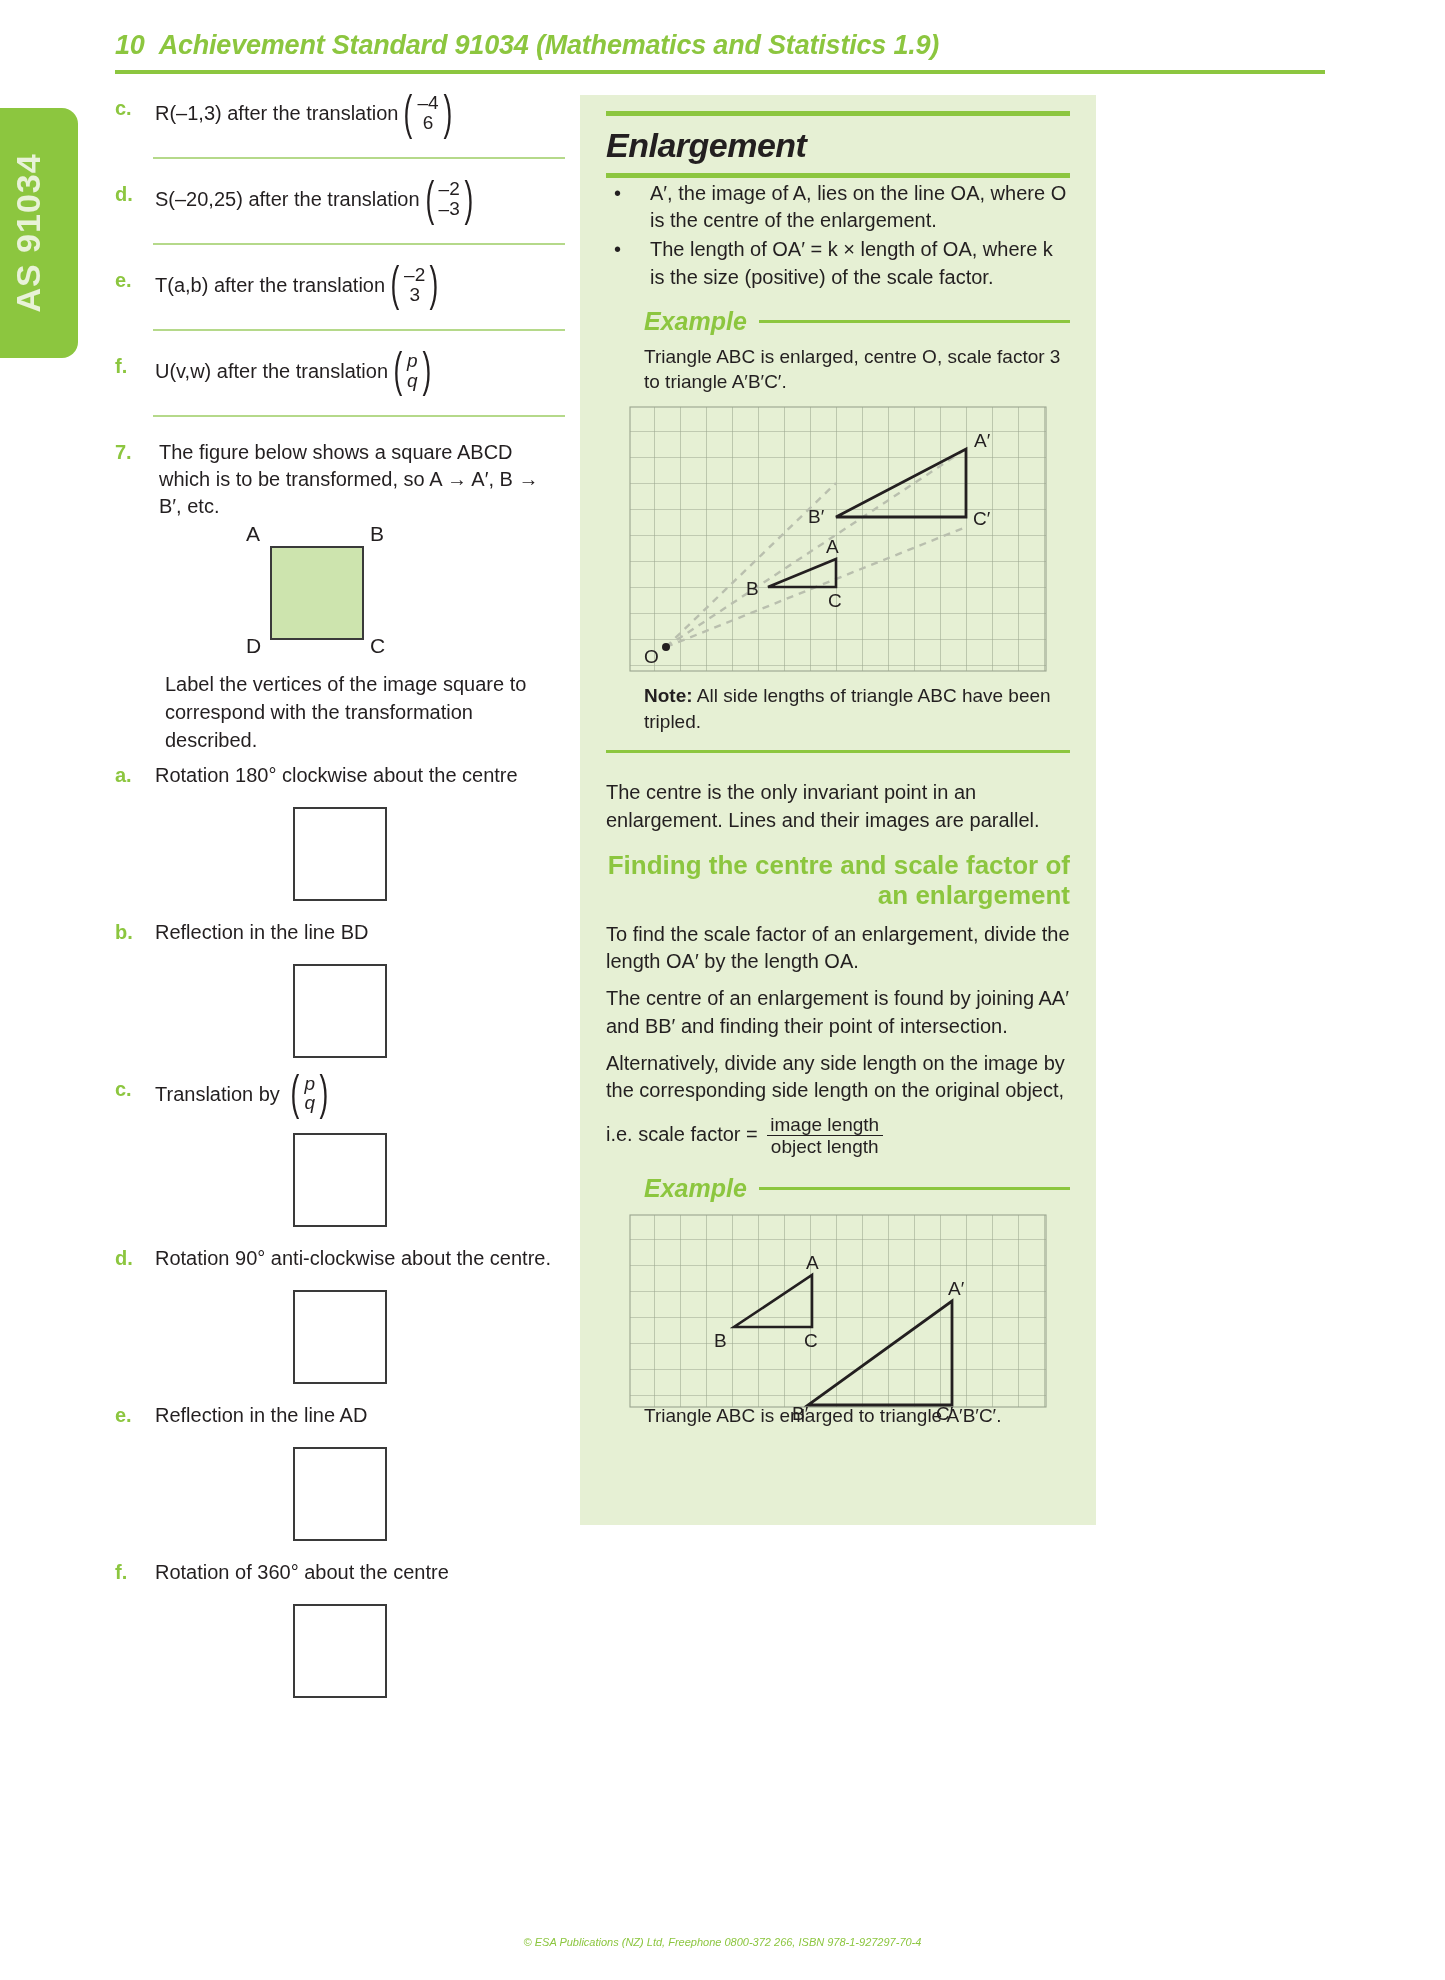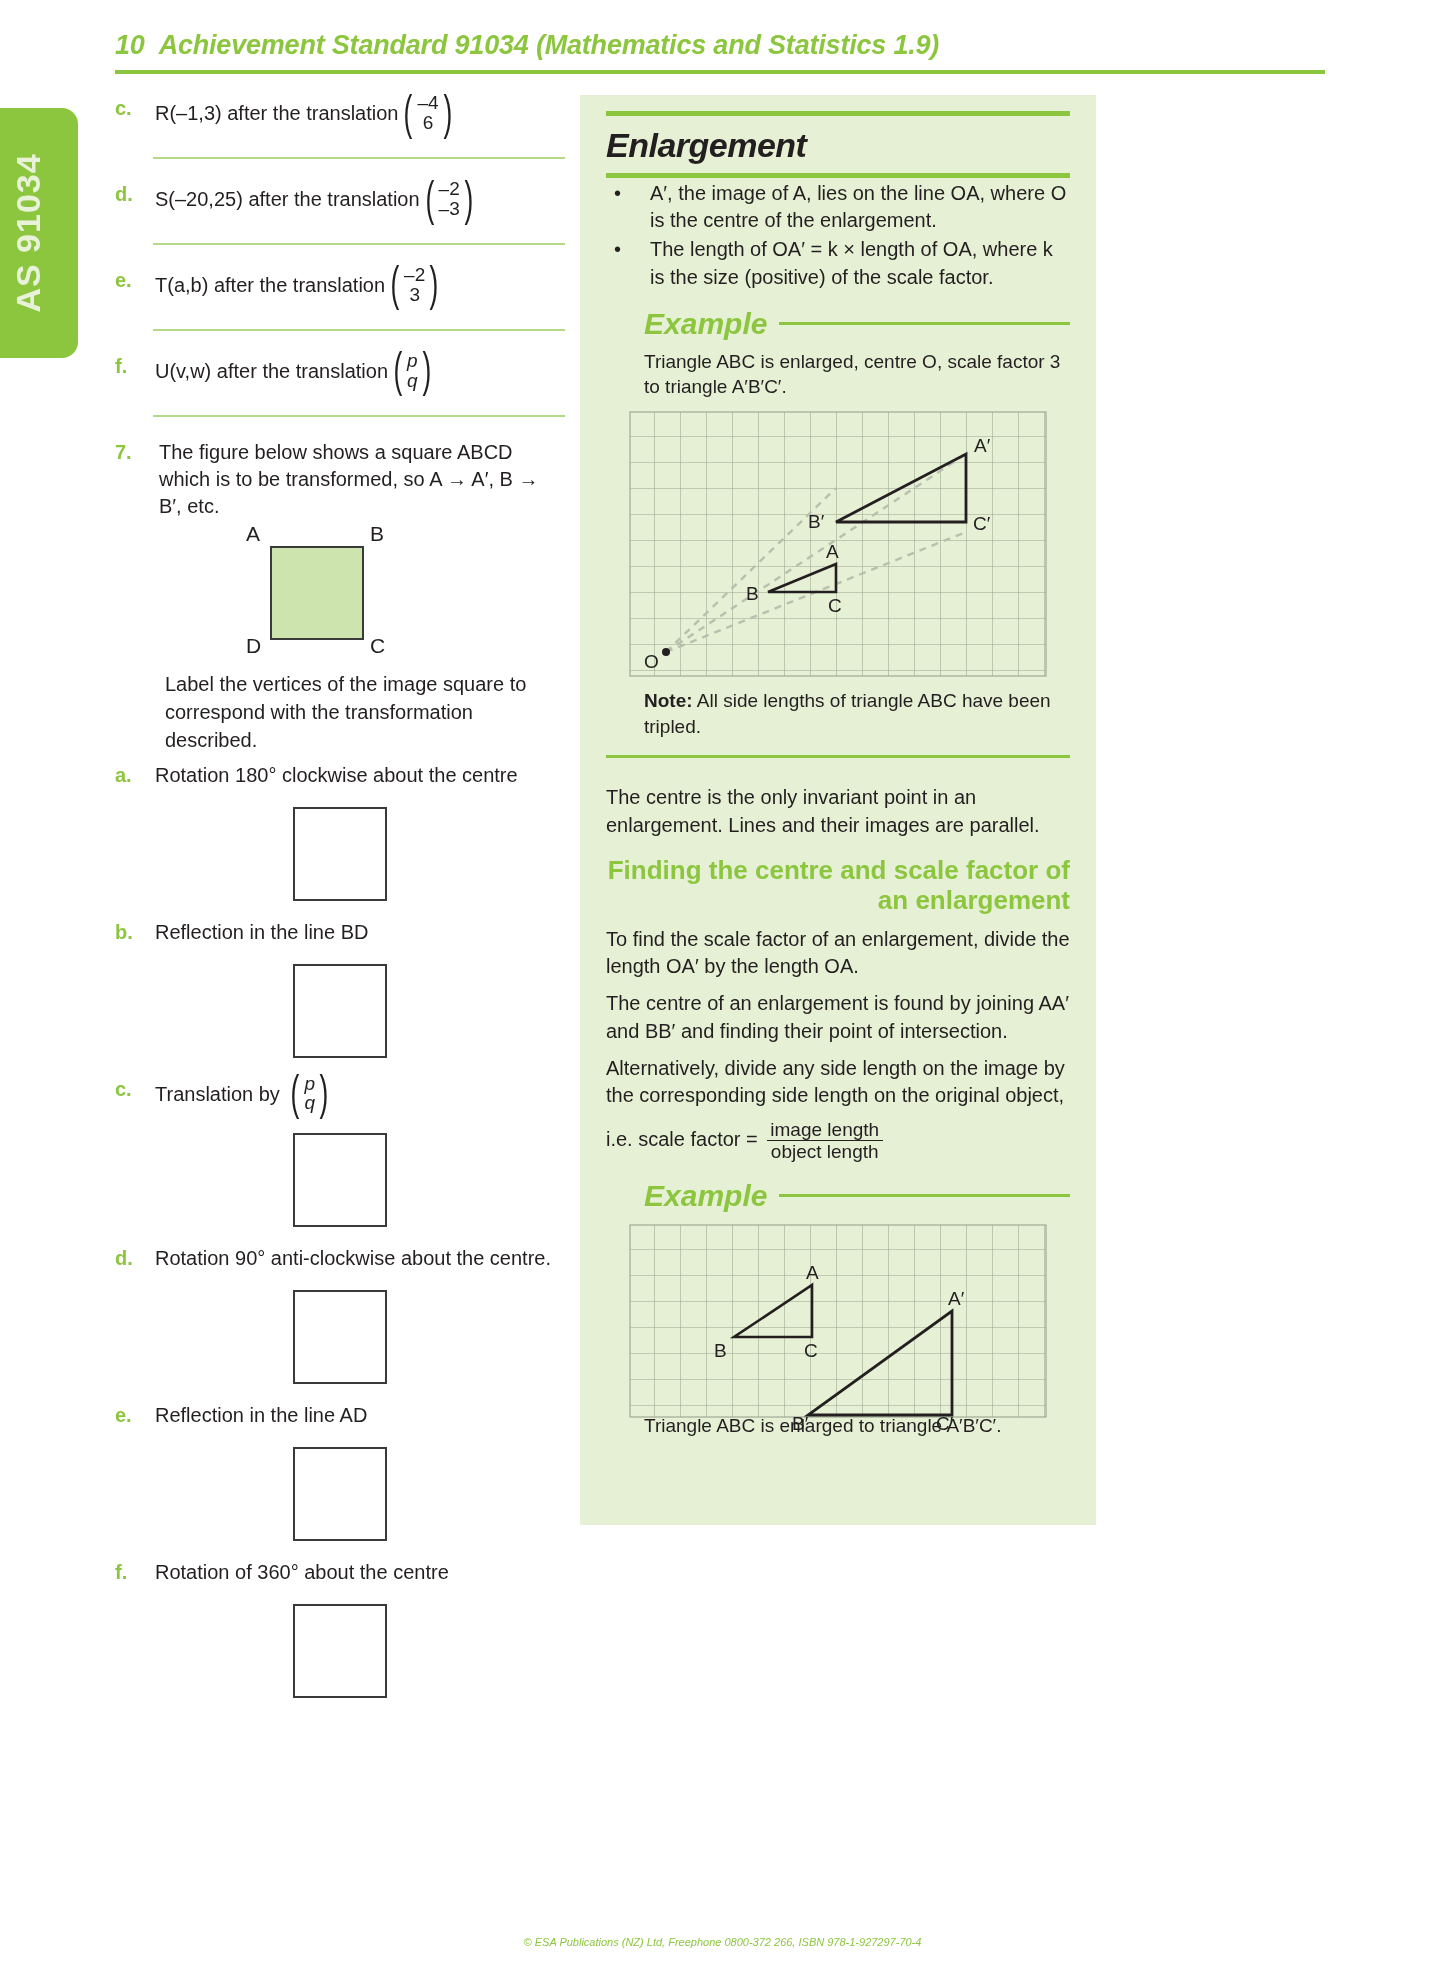--- a/index.html
+++ b/index.html
@@ -190,21 +190,21 @@
   .bullet .btxt { flex: 1; }
 
   .example-head {
     display: flex;
     align-items: center;
     margin: 16px 0 8px 38px;
   }
   .example-head .etitle {
     font-style: italic;
     font-weight: bold;
-    font-size: 30px;
+    font-size: 25px;
     color: #8cc63f;
     margin-right: 12px;
     white-space: nowrap;
   }
   .example-head .eline {
     flex: 1;
     height: 3px;
     background: #8cc63f;
   }
   .ex-text {

